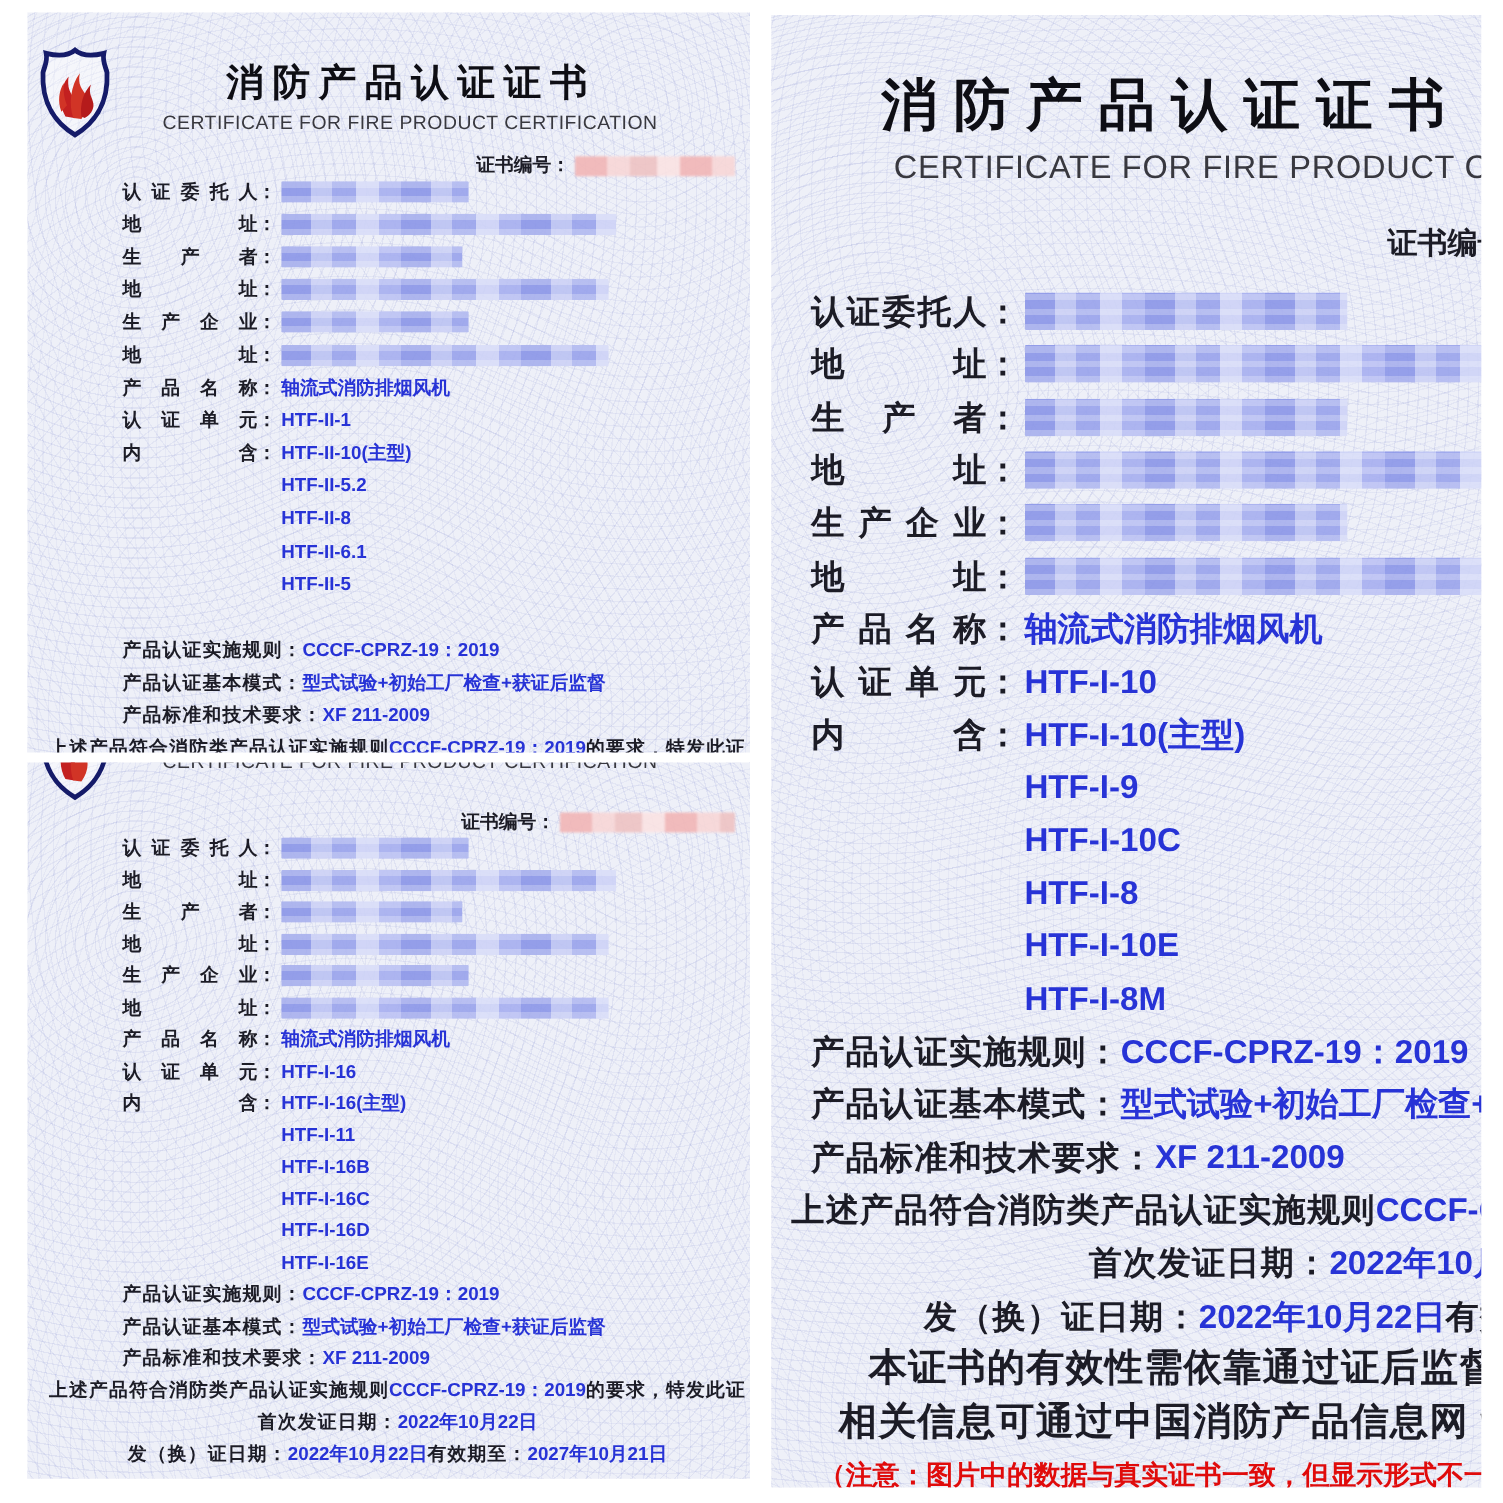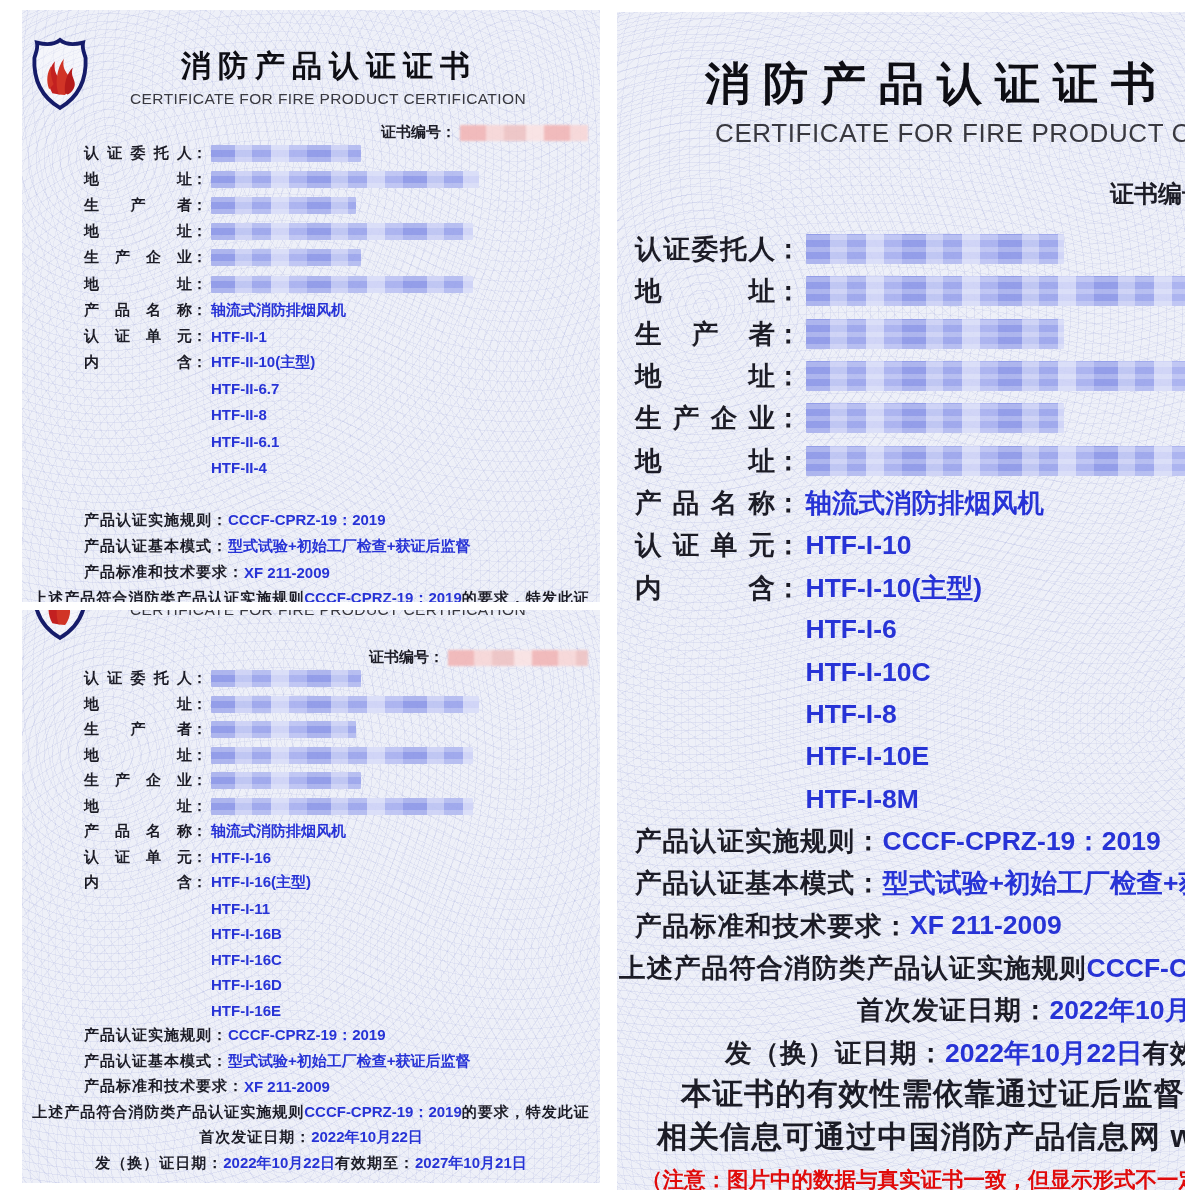--- a/index.html
+++ b/index.html
@@ -48,21 +48,21 @@
       repeating-linear-gradient(90deg, #8b96e8 0 24px, #bcc3f3 24px 41px, #99a3ec 41px 60px, #ced3f7 60px 78px, #a7aff0 78px 96px);
   }
   .redact.pink{
     background:
       repeating-linear-gradient(90deg, #f2b6b6 0 26px, #f8d7d7 26px 44px, #efc3c3 44px 66px, #fbe3e3 66px 84px);
   }
   .c-l .redact{height:17px;}
   #cert-r .redact{height:30px;}
   .certno .redact{filter:blur(1px);}
 
-  .fields{position:absolute;left:0;right:0;}
+  .fields{position:absolute;left:14px;right:0;}
   #cert-tl .fields{top:130px;}
   #cert-bl .fields{top:56px;}
   #cert-r  .fields{top:216px;}
   .frow{display:flex;align-items:center;}
   #cert-tl .frow,#cert-tl .line{height:26.2px;}
   #cert-bl .frow,#cert-bl .line{height:25.5px;}
   #cert-r  .frow,#cert-r  .line{height:42.3px;}
   .c-l .frow{padding-left:62px;font-size:15px;}
   #cert-r .frow{padding-left:18px;font-size:26.5px;}
   .flabel{display:inline-block;text-align:justify;text-align-last:justify;color:#1c1c26;font-weight:700;flex:none;}
@@ -160,39 +160,39 @@
   <div class="frow">
     <span class="flabel">内含</span>
     <span class="fcolon">：</span>
   <span class="fvalue">HTF-II-10(主型)</span>
       </div>
 
 
   <div class="frow">
     <span class="flabel"></span>
     <span class="fcolon hide">：</span>
-  <span class="fvalue">HTF-II-6.7</span>
+  <span class="fvalue">HTF-II-5.2</span>
       </div>
 
   <div class="frow">
     <span class="flabel"></span>
     <span class="fcolon hide">：</span>
   <span class="fvalue">HTF-II-8</span>
       </div>
 
   <div class="frow">
     <span class="flabel"></span>
     <span class="fcolon hide">：</span>
   <span class="fvalue">HTF-II-6.1</span>
       </div>
 
   <div class="frow">
     <span class="flabel"></span>
     <span class="fcolon hide">：</span>
-  <span class="fvalue">HTF-II-4</span>
+  <span class="fvalue">HTF-II-5</span>
       </div>
 </div>
   <div class="lines fields" style="top:497px;">
   <div class="line">
         <span class="seg-dark">产品认证实施规则：</span>
         <span class="seg-blue">CCCF-CPRZ-19：2019</span>
       </div>
 
   <div class="line">
         <span class="seg-dark">产品认证基本模式：</span>
@@ -401,21 +401,21 @@
 
   <div class="frow">
     <span class="flabel">内含</span>
     <span class="fcolon">：</span>
   <span class="fvalue">HTF-I-10(主型)</span>
       </div>
 
   <div class="frow">
     <span class="flabel"></span>
     <span class="fcolon hide">：</span>
-  <span class="fvalue">HTF-I-6</span>
+  <span class="fvalue">HTF-I-9</span>
       </div>
 
   <div class="frow">
     <span class="flabel"></span>
     <span class="fcolon hide">：</span>
   <span class="fvalue">HTF-I-10C</span>
       </div>
 
   <div class="frow">
     <span class="flabel"></span>

